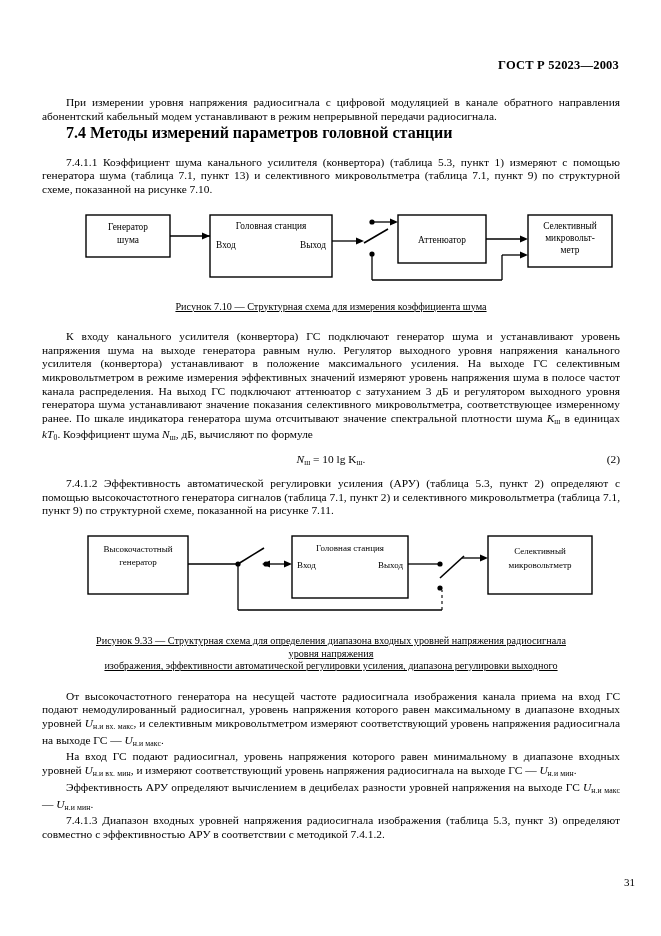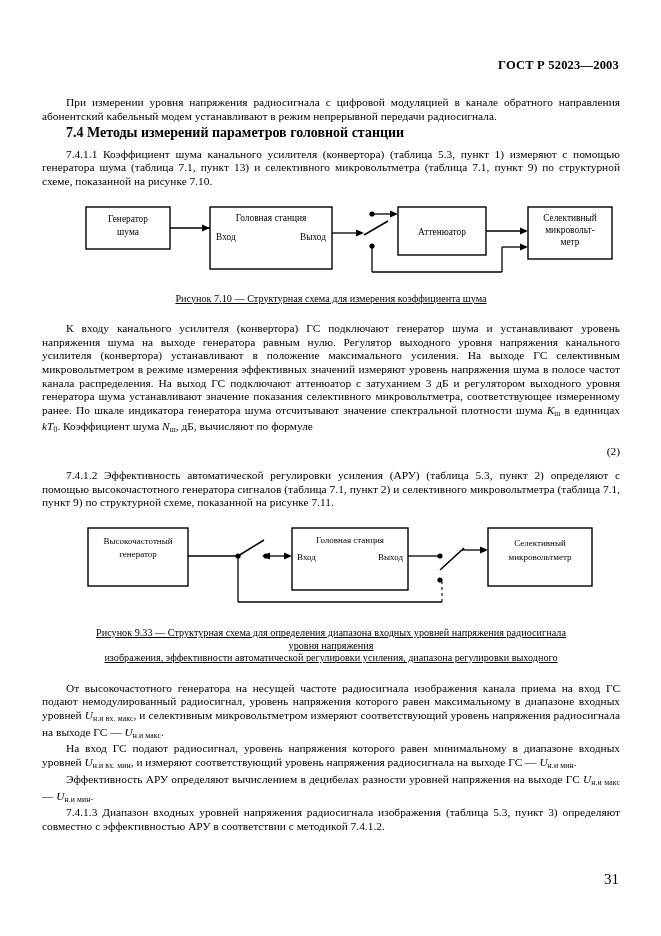--- a/index.html
+++ b/index.html
@@ -39,22 +39,22 @@
   p.body {
     margin: 0 0 0 0;
     font-size: 11.4px;
     line-height: 13.6px;
     text-align: justify;
     text-indent: 24px;
     text-justify: inter-word;
     hyphens: none;
   }
   h4.sec {
-    margin: 3px 0 8px 0;
-    font-size: 14px;
+    margin: 3px 0 16px 0;
+    font-size: 16px;
     line-height: 13.6px;
     font-weight: bold;
     text-indent: 24px;
   }
   .sub {
     font-size: 0.68em;
     vertical-align: -0.28em;
     letter-spacing: 0.1px;
   }
   .ital {
@@ -82,22 +82,22 @@
   .caption {
     font-size: 10.2px;
     line-height: 12.6px;
     text-align: center;
     margin: 0;
     text-decoration: underline;
   }
   .pageno {
     position: absolute;
     bottom: 48px;
-    right: 42px;
-    font-size: 15px;
+    right: 26px;
+    font-size: 11px;
   }
   .figwrap {
     position: relative;
     width: 578px;
   }
   .fig1 { height: 86px; margin-top: 10px; }
   .fig2 { height: 92px; margin-top: 12px; }
   .gap-sm { height: 8px; }
   .gap-md { height: 13px; }
   .gap-lg { height: 17px; }
@@ -168,20 +168,21 @@
       </svg>
     </div>
 
     <div class="gap-sm"></div>
     <p class="caption">Рисунок 7.10 — Структурная схема для измерения коэффициента шума</p>
     <div class="gap-lg"></div>
 
     <p class="body"><span>К входу канального усилителя (конвертора) ГС подключают генератор шума и устанавливают уровень напряжения шума на выходе генератора равным нулю. Регулятор выходного уровня напряжения канального усилителя (конвертора) устанавливают в положение максимального усиления. На выходе ГС селективным микровольтметром в режиме измерения эффективных значений измеряют уровень напряжения шума в полосе частот канала распределения. На выход ГС подключают аттенюатор с затуханием 3 дБ и регулятором выходного уровня генератора шума устанавливают значение показания селективного микровольтметра, соответствующее измеренному ранее. По шкале индикатора генератора шума отсчитывают значение спектральной плотности шума </span><span class="ital">K</span><span class="sub">ш</span><span> в единицах </span><span class="ital">kT</span><span class="sub">0</span><span>. Коэффициент шума </span><span class="ital">N</span><span class="sub">ш</span><span>, дБ, вычисляют по формуле</span></p>
 
     <div class="formula-row">
+      <div class="formula"><span class="ital">N</span><span class="sub">ш</span><span> = 10 lg  K</span><span class="sub">ш</span><span>.</span></div>
       <div class="eqno">(2)</div>
     </div>
 
     <p class="body">7.4.1.2  Эффективность автоматической регулировки усиления (АРУ) (таблица 5.3, пункт 2) определяют с помощью высокочастотного генератора сигналов (таблица 7.1, пункт 2) и селективного микровольтметра (таблица 7.1, пункт 9) по структурной схеме, показанной на рисунке 7.11.</p>
 
     <div class="figwrap fig2">
       <svg width="578" height="92" viewBox="0 0 578 92">
 
         <rect x="46" y="6" width="100" height="58" fill="none" stroke="#000" stroke-width="1.4"></rect>
         <text x="96" y="22" font-size="9" text-anchor="middle">Высокочастотный</text>

